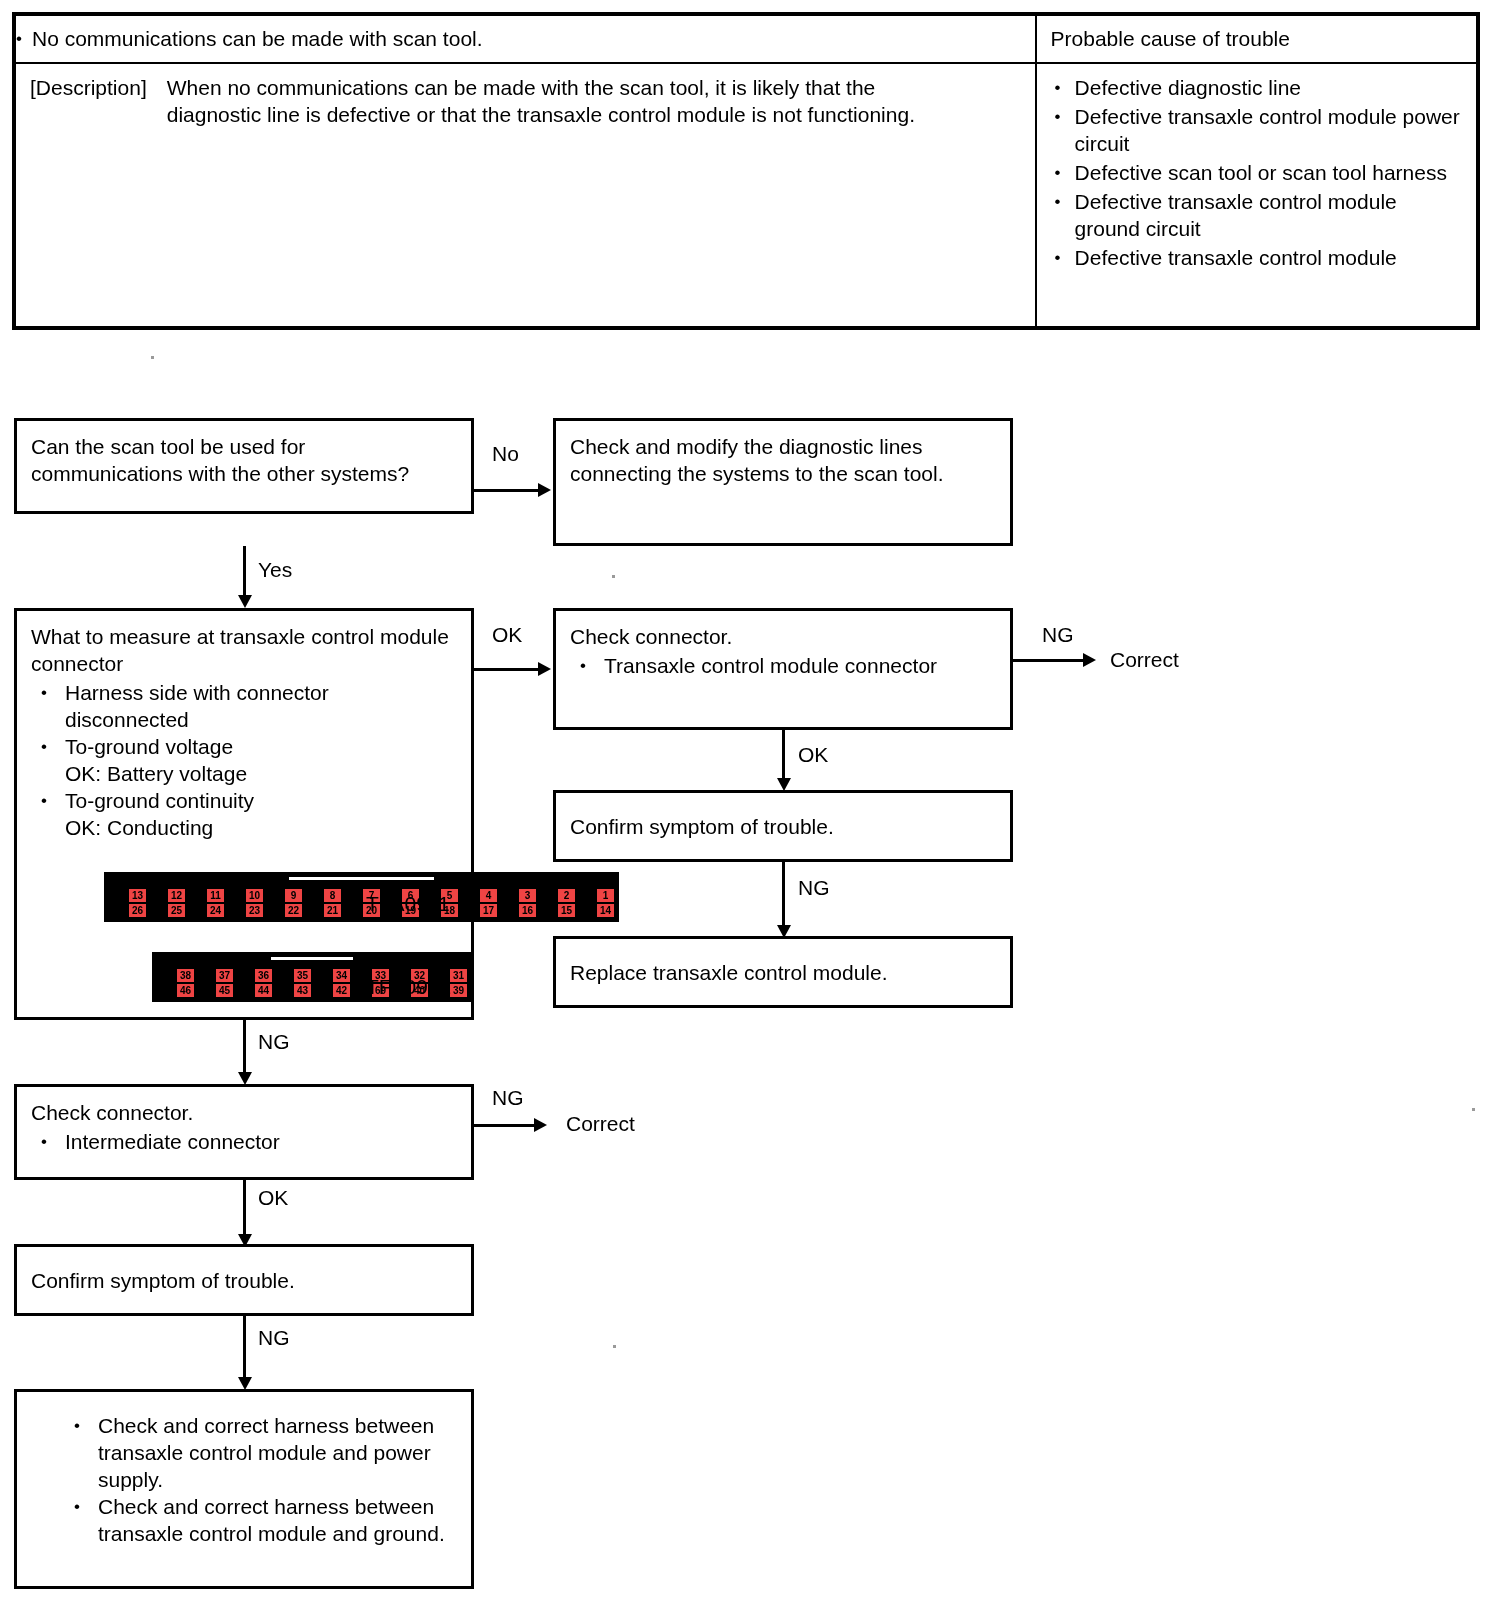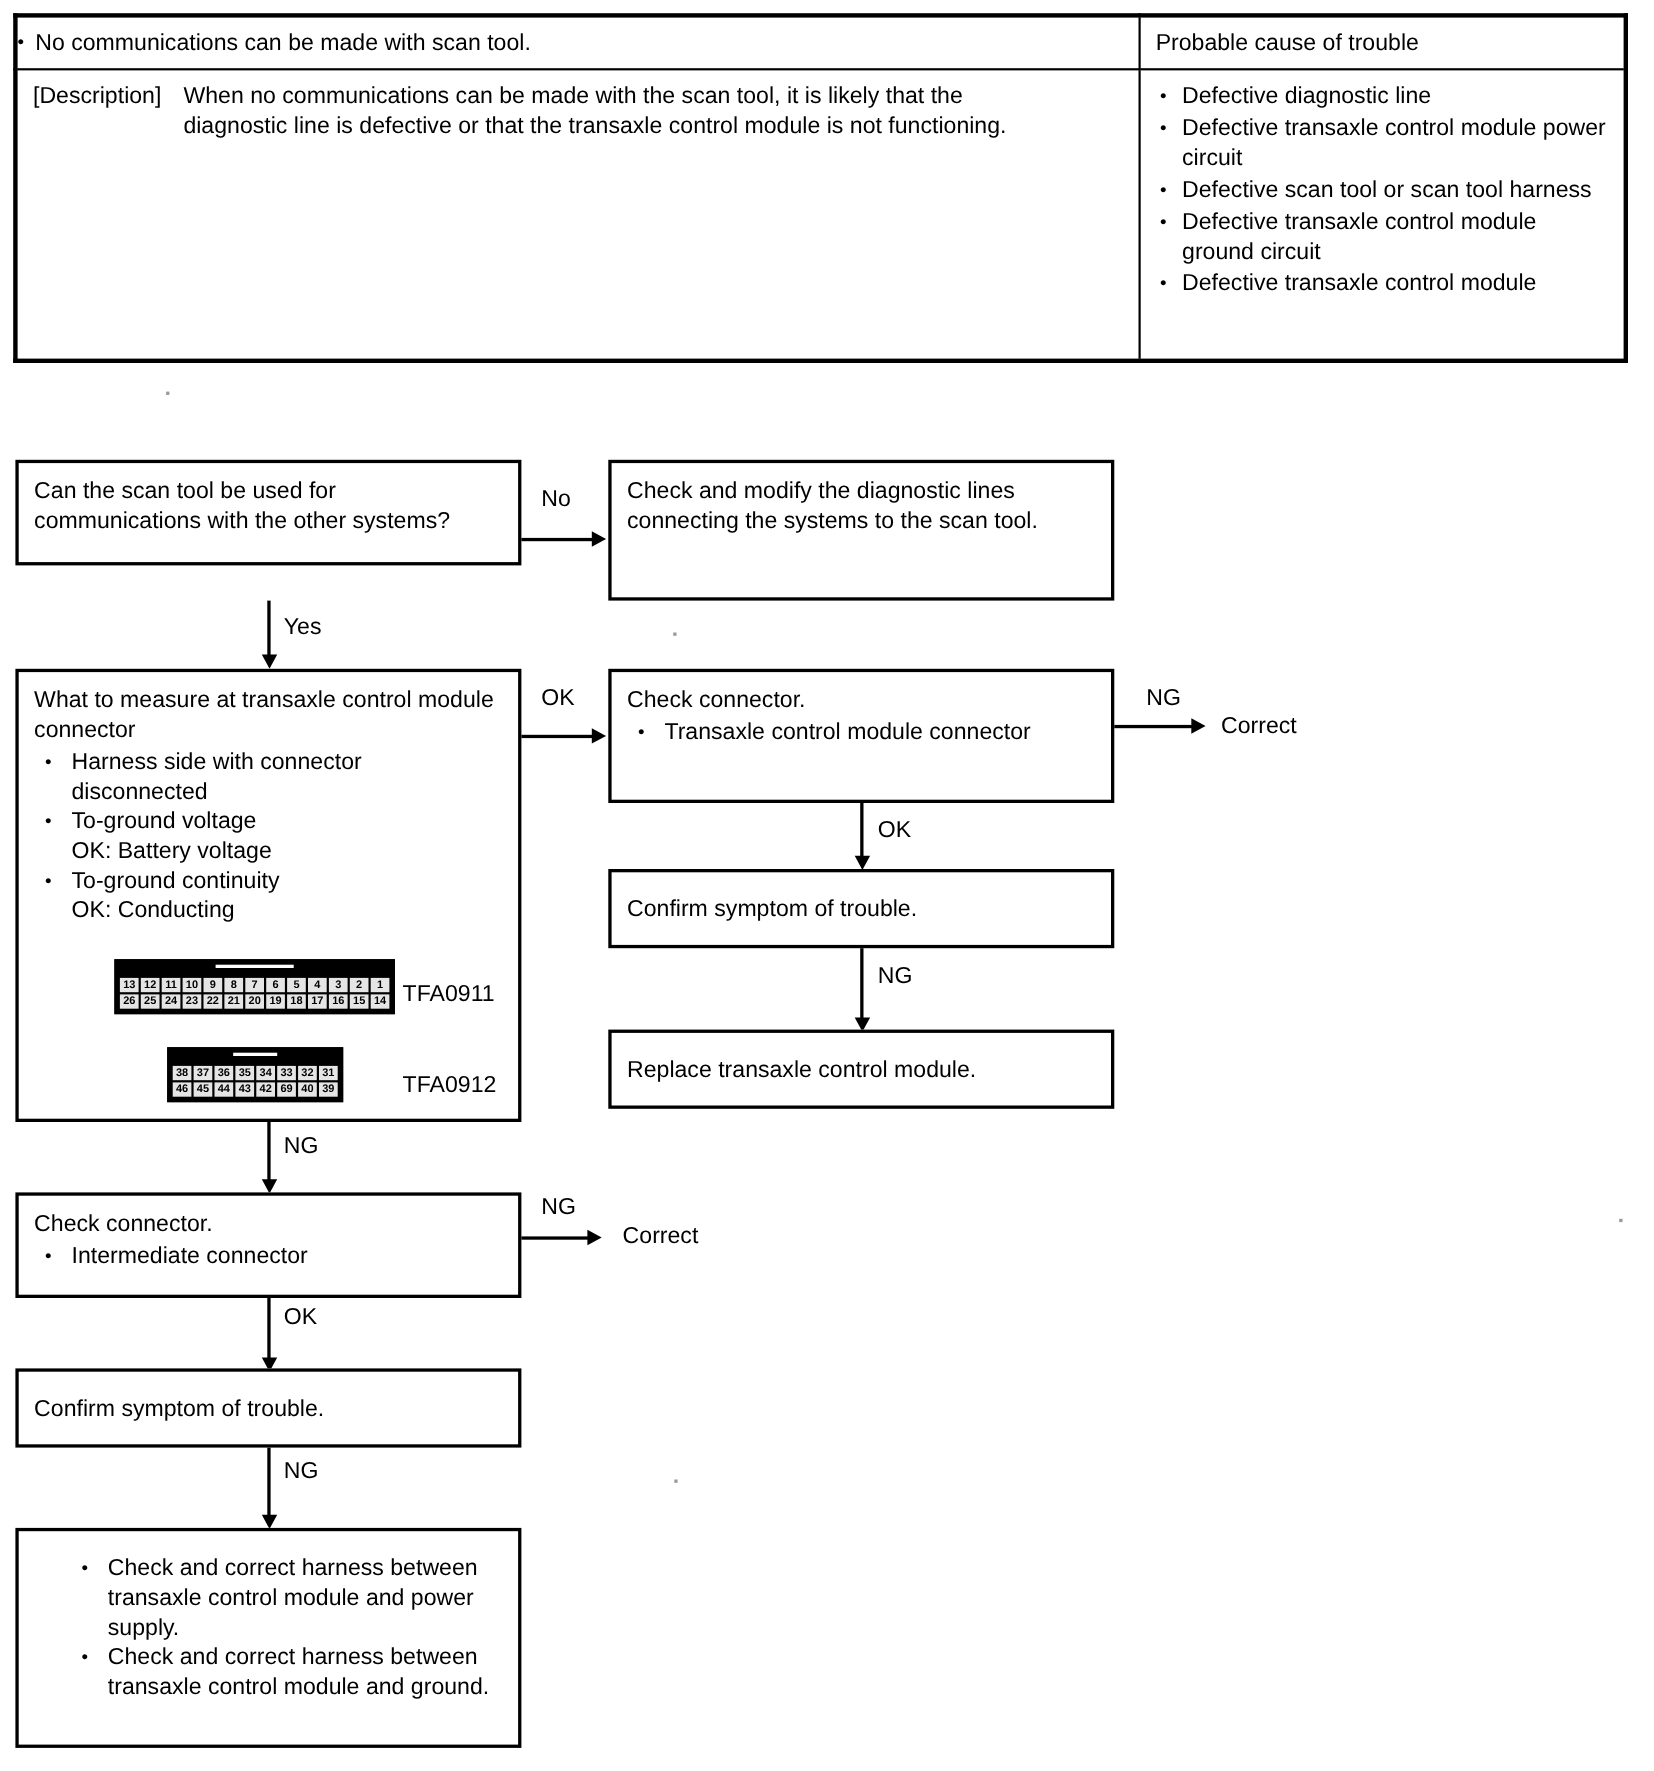--- a/index.html
+++ b/index.html
@@ -165,30 +165,31 @@
     position:absolute;
     left:26%;
     right:26%;
     top:-3px;
     height:3px;
     background:#fff;
   }
   .pin-row { display: flex; }
   .pin-row + .pin-row { margin-top: 2px; }
   .pin {
-    background: #e5e5e5;
+    background: #ef4444;
     color: #000;
     font-size: 10px;
     font-weight: bold;
     line-height: 13px;
     text-align: center;
     min-width: 15px;
     padding: 0 1px;
     margin-right: 2px;
     font-family: "Liberation Sans", sans-serif;
+    margin-left: 20px;
   }
   .pin:last-child { margin-right: 0; }
 
   .conn-code {
     position: absolute;
     font-size: 21px;
     line-height: 24px;
     white-space: nowrap;
   }
   .spec-dot {

